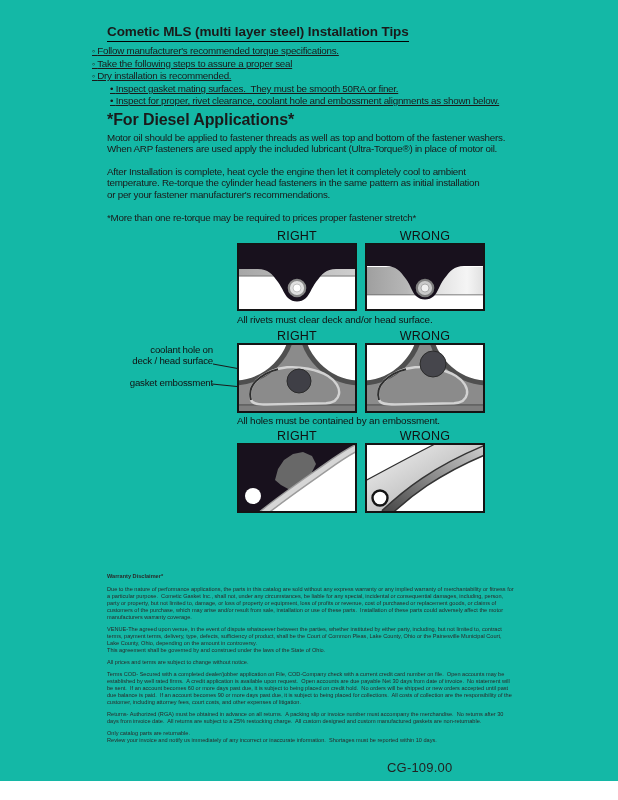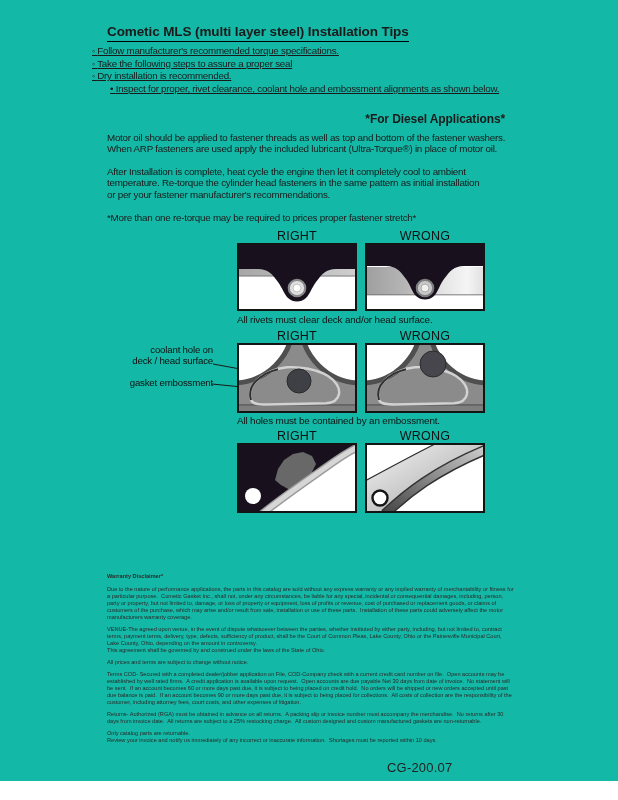--- a/index.html
+++ b/index.html
@@ -11,21 +11,21 @@
   .title{
     left:107px;top:24px;font-size:13.5px;font-weight:bold;letter-spacing:-0.1px;
     border-bottom:1.5px solid #000;padding-bottom:2px;white-space:nowrap;
   }
   .bullets{left:92px;top:45px;font-size:9.8px;letter-spacing:-0.25px;line-height:11.7px;}
   .bullets .row{white-space:pre;text-decoration:underline;}
   .bullets .lvl1::before{content:"◦ ";font-size:9px;}
   .bullets .lvl2{padding-left:18px;}
   .bullets .lvl2::before{content:"• ";}
   .diesel{left:107px;top:114px;font-size:9.8px;letter-spacing:-0.25px;line-height:11.6px;}
-  .diesel h2{font-size:12px;font-weight:bold;margin:0 0 6px 0;letter-spacing:-0.1px;text-align:right;}
+  .diesel h2{font-size:16px;font-weight:bold;margin:0 0 6px 0;letter-spacing:-0.1px;}
   .diesel p{margin:0 0 11px 0;white-space:pre;}
   .diesel p.note{margin-top:10px;}
   .dlabel{width:120px;text-align:center;font-size:12.5px;letter-spacing:0.2px;color:#111;}
   .dbox{width:120px;}
   .dbox svg{display:block;}
   .caption{font-size:9.9px;letter-spacing:-0.15px;white-space:nowrap;color:#111;}
   .caption.wrap{white-space:normal;width:228px;line-height:10.6px;}
   .annot{width:113px;text-align:right;font-size:9.7px;letter-spacing:-0.2px;line-height:11px;color:#111;}
   .legal{left:107px;top:573px;width:408px;font-size:5.6px;line-height:7px;color:#2a2a2a;}
   .legal .lp{white-space:pre-wrap;margin:0 0 5px 0;}
@@ -36,20 +36,21 @@
 <body>
 
 <div class="page">
 
   <div class="abs title">Cometic MLS (multi layer steel) Installation Tips</div>
 
   <div class="abs bullets">
     <div class="row lvl1"><span>Follow manufacturer's recommended torque specifications.</span></div>
     <div class="row lvl1"><span>Take the following steps to assure a proper seal</span></div>
     <div class="row lvl1"><span>Dry installation is recommended.</span></div>
+    <div class="row lvl2"><span>Inspect gasket mating surfaces.  They must be smooth 50RA or finer.</span></div>
     <div class="row lvl2"><span>Inspect for proper, rivet clearance, coolant hole and embossment alignments as shown below.</span></div>
   </div>
 
   <div class="abs diesel">
     <h2>*For Diesel Applications*</h2>
     <p>Motor oil should be applied to fastener threads as well as top and bottom of the fastener washers.
 When ARP fasteners are used apply the included lubricant (Ultra-Torque®) in place of motor oil.</p>
     <p>After Installation is complete, heat cycle the engine then let it completely cool to ambient
 temperature. Re-torque the cylinder head fasteners in the same pattern as initial installation
 or per your fastener manufacturer's recommendations.</p>
@@ -192,15 +193,15 @@
     <div class="lp">Due to the nature of performance applications, the parts in this catalog are sold without any express warranty or any implied warranty of merchantability or fitness for a particular purpose.  Cometic Gasket Inc., shall not, under any circumstances, be liable for any special, incidental or consequential damages, including, person, party or property, but not limited to, damage, or loss of property or equipment, loss of profits or revenue, cost of purchased or replacement goods, or claims of customers of the purchase, which may arise and/or result from sale, installation or use of these parts.  Installation of these parts could adversely affect the motor manufacturers warranty coverage.</div>
     <div class="lp">VENUE-The agreed upon venue, in the event of dispute whatsoever between the parties, whether instituted by either party, including, but not limited to, contract terms, payment terms, delivery, type, defects, sufficiency of product, shall be the Court of Common Pleas, Lake County, Ohio or the Painesville Municipal Court, Lake County, Ohio, depending on the amount in controversy.
 This agreement shall be governed by and construed under the laws of the State of Ohio.</div>
     <div class="lp">All prices and terms are subject to change without notice.</div>
     <div class="lp">Terms COD- Secured with a completed dealer/jobber application on File, COD-Company check with a current credit card number on file.  Open accounts may be established by well rated firms.  A credit application is available upon request.  Open accounts are due payable Net 30 days from date of invoice.  No statement will be sent.  If an account becomes 60 or more days past due, it is subject to being placed on credit hold.  No orders will be shipped or new orders accepted until past due balance is paid.  If an account becomes 90 or more days past due, it is subject to being placed for collections.  All costs of collection are the responsibility of the customer, including attorney fees, court costs, and other expenses of litigation.</div>
     <div class="lp">Returns- Authorized (RGA) must be obtained in advance on all returns.  A packing slip or invoice number must accompany the merchandise.  No returns after 30 days from invoice date.  All returns are subject to a 25% restocking charge.  All custom designed and custom manufactured gaskets are non-returnable.</div>
     <div class="lp">Only catalog parts are returnable.
 Review your invoice and notify us immediately of any incorrect or inaccurate information.  Shortages must be reported within 10 days.</div>
   </div>
 
-  <div class="abs footer">CG-200.07</div>
+  <div class="abs footer">CG-109.00</div>
 
 </div>
 
 </body></html>

